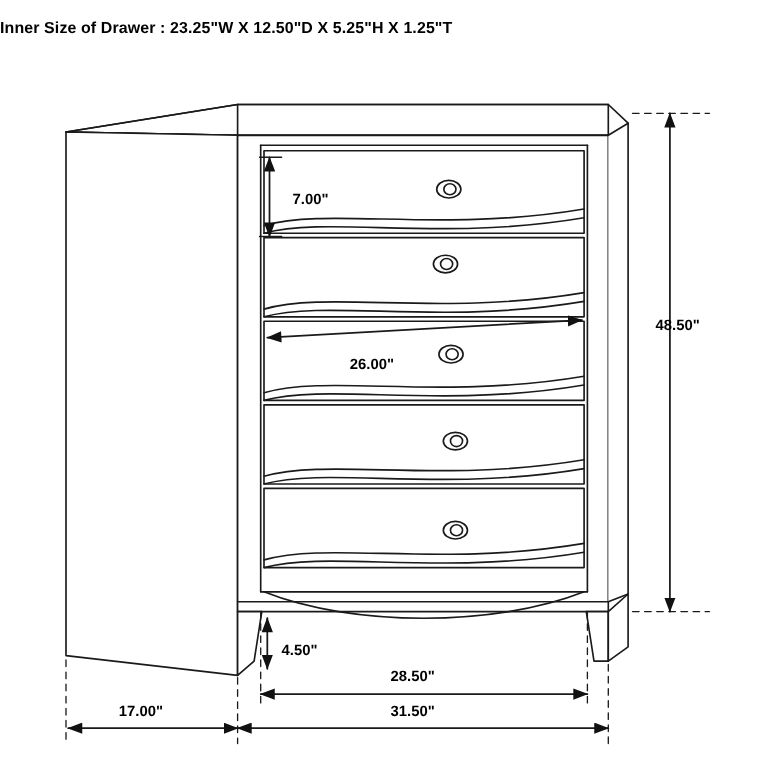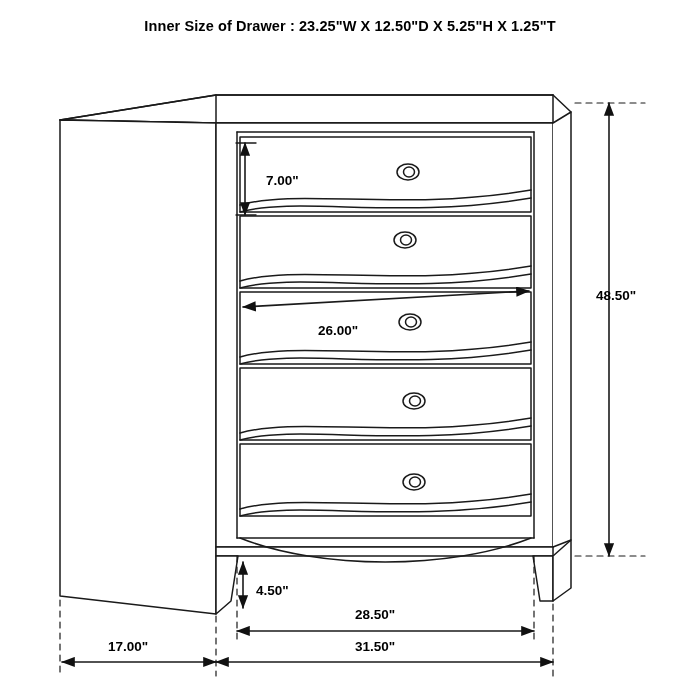--- a/index.html
+++ b/index.html
@@ -18,21 +18,21 @@
   #stage {
     position: relative;
     width: 700px;
     height: 700px;
   }
   #title {
     position: absolute;
     top: 18px;
     left: 0;
     width: 700px;
-    text-align: center;
+    text-align: left;
     font-size: 14.5px;
     font-weight: bold;
     letter-spacing: 0.1px;
     color: #000;
   }
   svg#drawing {
     position: absolute;
     top: 0;
     left: 0;
     width: 700px;

